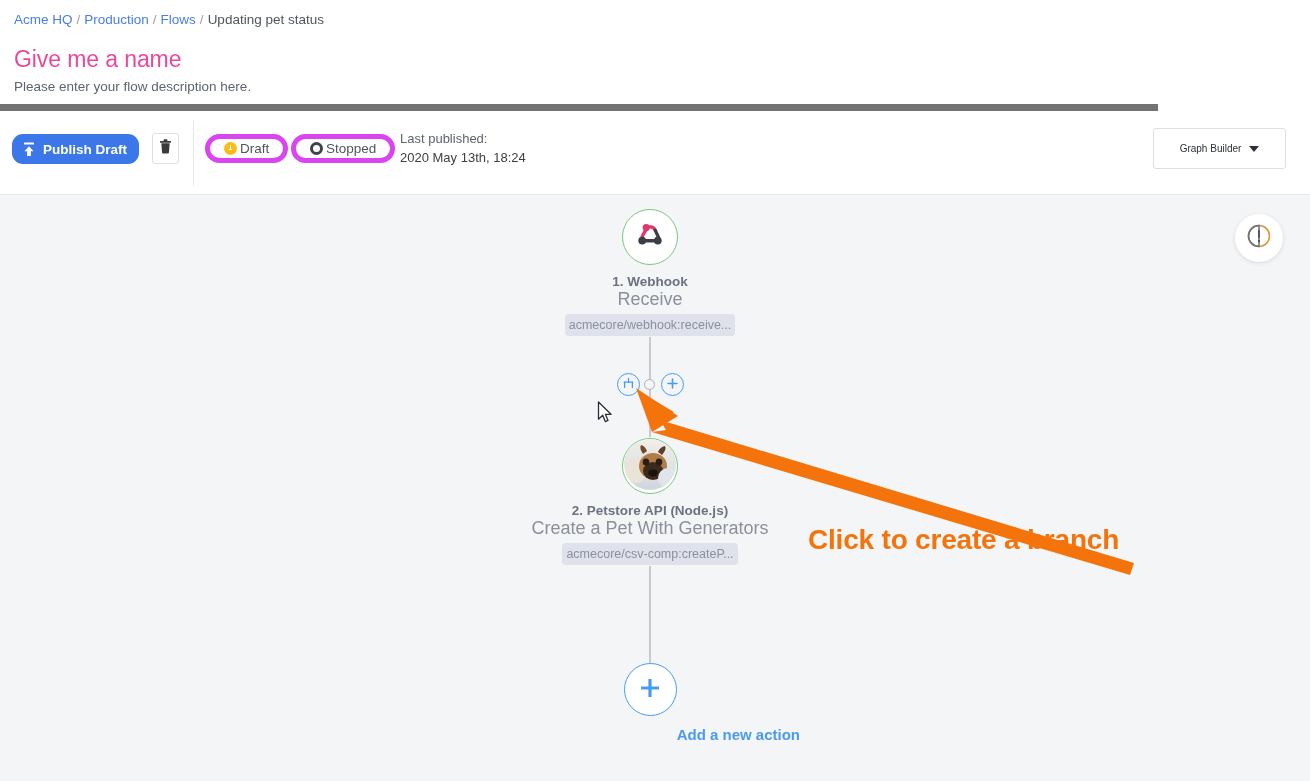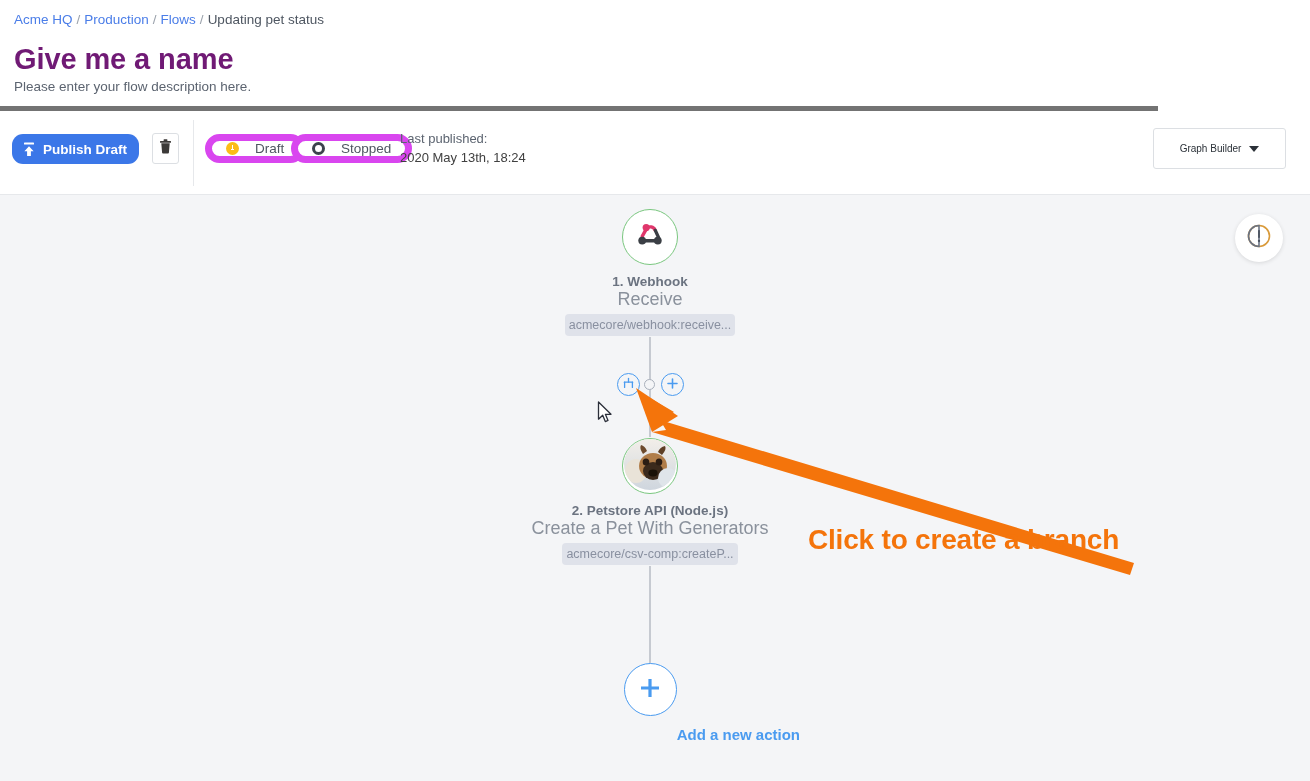--- a/index.html
+++ b/index.html
@@ -7,45 +7,45 @@
     margin: 0; padding: 0;
     width: 1310px; height: 781px;
     background: #ffffff;
     font-family: "Liberation Sans", sans-serif;
     overflow: hidden;
   }
   #app { position: relative; width: 1310px; height: 781px; }
 
   
   .header { position: absolute; left: 0; top: 0; width: 1158px; height: 111px;
-            background: #fff; border-bottom: 5px solid #737373; }
+            background: #fff; border-bottom: 7px solid #737373; }
   .breadcrumb { position: absolute; left: 14px; top: 12px; font-size: 13.5px; line-height: 16px;
                 white-space: nowrap; color: #5c6470; }
   .breadcrumb a { color: #4a7de8; text-decoration: none; }
   .breadcrumb .sep { color: #9aa1ab; margin: 0 4px; }
   .breadcrumb .current { color: #4e5661; }
-  .page-title { position: absolute; left: 14px; top: 44px; font-size: 29px; font-weight: bold;
-                color: #701a75; line-height: 30px; letter-spacing: -0.1px; }
+  .page-title { position: absolute; left: 14px; top: 44px; font-size: 23px; font-weight: normal;
+                color: #ec4899; line-height: 30px; letter-spacing: -0.1px; }
   .page-desc { position: absolute; left: 14px; top: 78px; font-size: 13.5px; color: #5c6470; line-height: 17px; }
 
   
   .toolbar { position: absolute; left: 0; top: 111px; width: 1310px; height: 84px;
              background: #fff; border-bottom: 1px solid #e6e8eb; }
   .publish-btn { position: absolute; left: 12px; top: 134px; height: 30px; padding: 0 12px 0 10px;
                  background: #3b77e8; color: #fff; border: none; border-radius: 11px;
                  font-size: 13.5px; font-weight: bold; display: flex; align-items: center;
                  gap: 7px; cursor: pointer; font-family: "Liberation Sans", sans-serif; }
   .publish-btn svg { display: block; }
   .trash-btn { position: absolute; left: 152px; top: 133px; width: 27px; height: 31px;
                background: #fff; border: 1px solid #dcdfe3; border-radius: 3px;
                display: flex; align-items: center; justify-content: center; cursor: pointer; }
   .tb-divider { position: absolute; left: 193px; top: 120px; width: 1px; height: 66px; background: #e6e8eb; }
 
-  .badge { position: absolute; top: 134px; height: 29px; border: 7px solid #d946ef; border-radius: 15px;
-           background: #fff; display: flex; align-items: center; gap: 16px; padding: 0 14px;
+  .badge { position: absolute; top: 134px; height: 29px; border: 5px solid #d946ef; border-radius: 15px;
+           background: #fff; display: flex; align-items: center; gap: 3px; padding: 0 14px;
            font-size: 13.5px; color: #4e5661; cursor: default; }
   .badge.draft { left: 205px; }
   .badge.stopped { left: 291px; }
   .dot-clock { width: 13px; height: 13px; border-radius: 50%; background: #fbbc17; position: relative; }
   .dot-clock::after { content:""; position:absolute; left:6px; top:2.5px; width:1.4px; height:5px;
                       background:#fff; }
   .dot-clock::before { content:""; position:absolute; left:4.5px; top:6.5px; width:3px; height:1.4px;
                        background:#fff; }
   .ring { width: 13px; height: 13px; border-radius: 50%; border: 3px solid #3c434d; }
 

